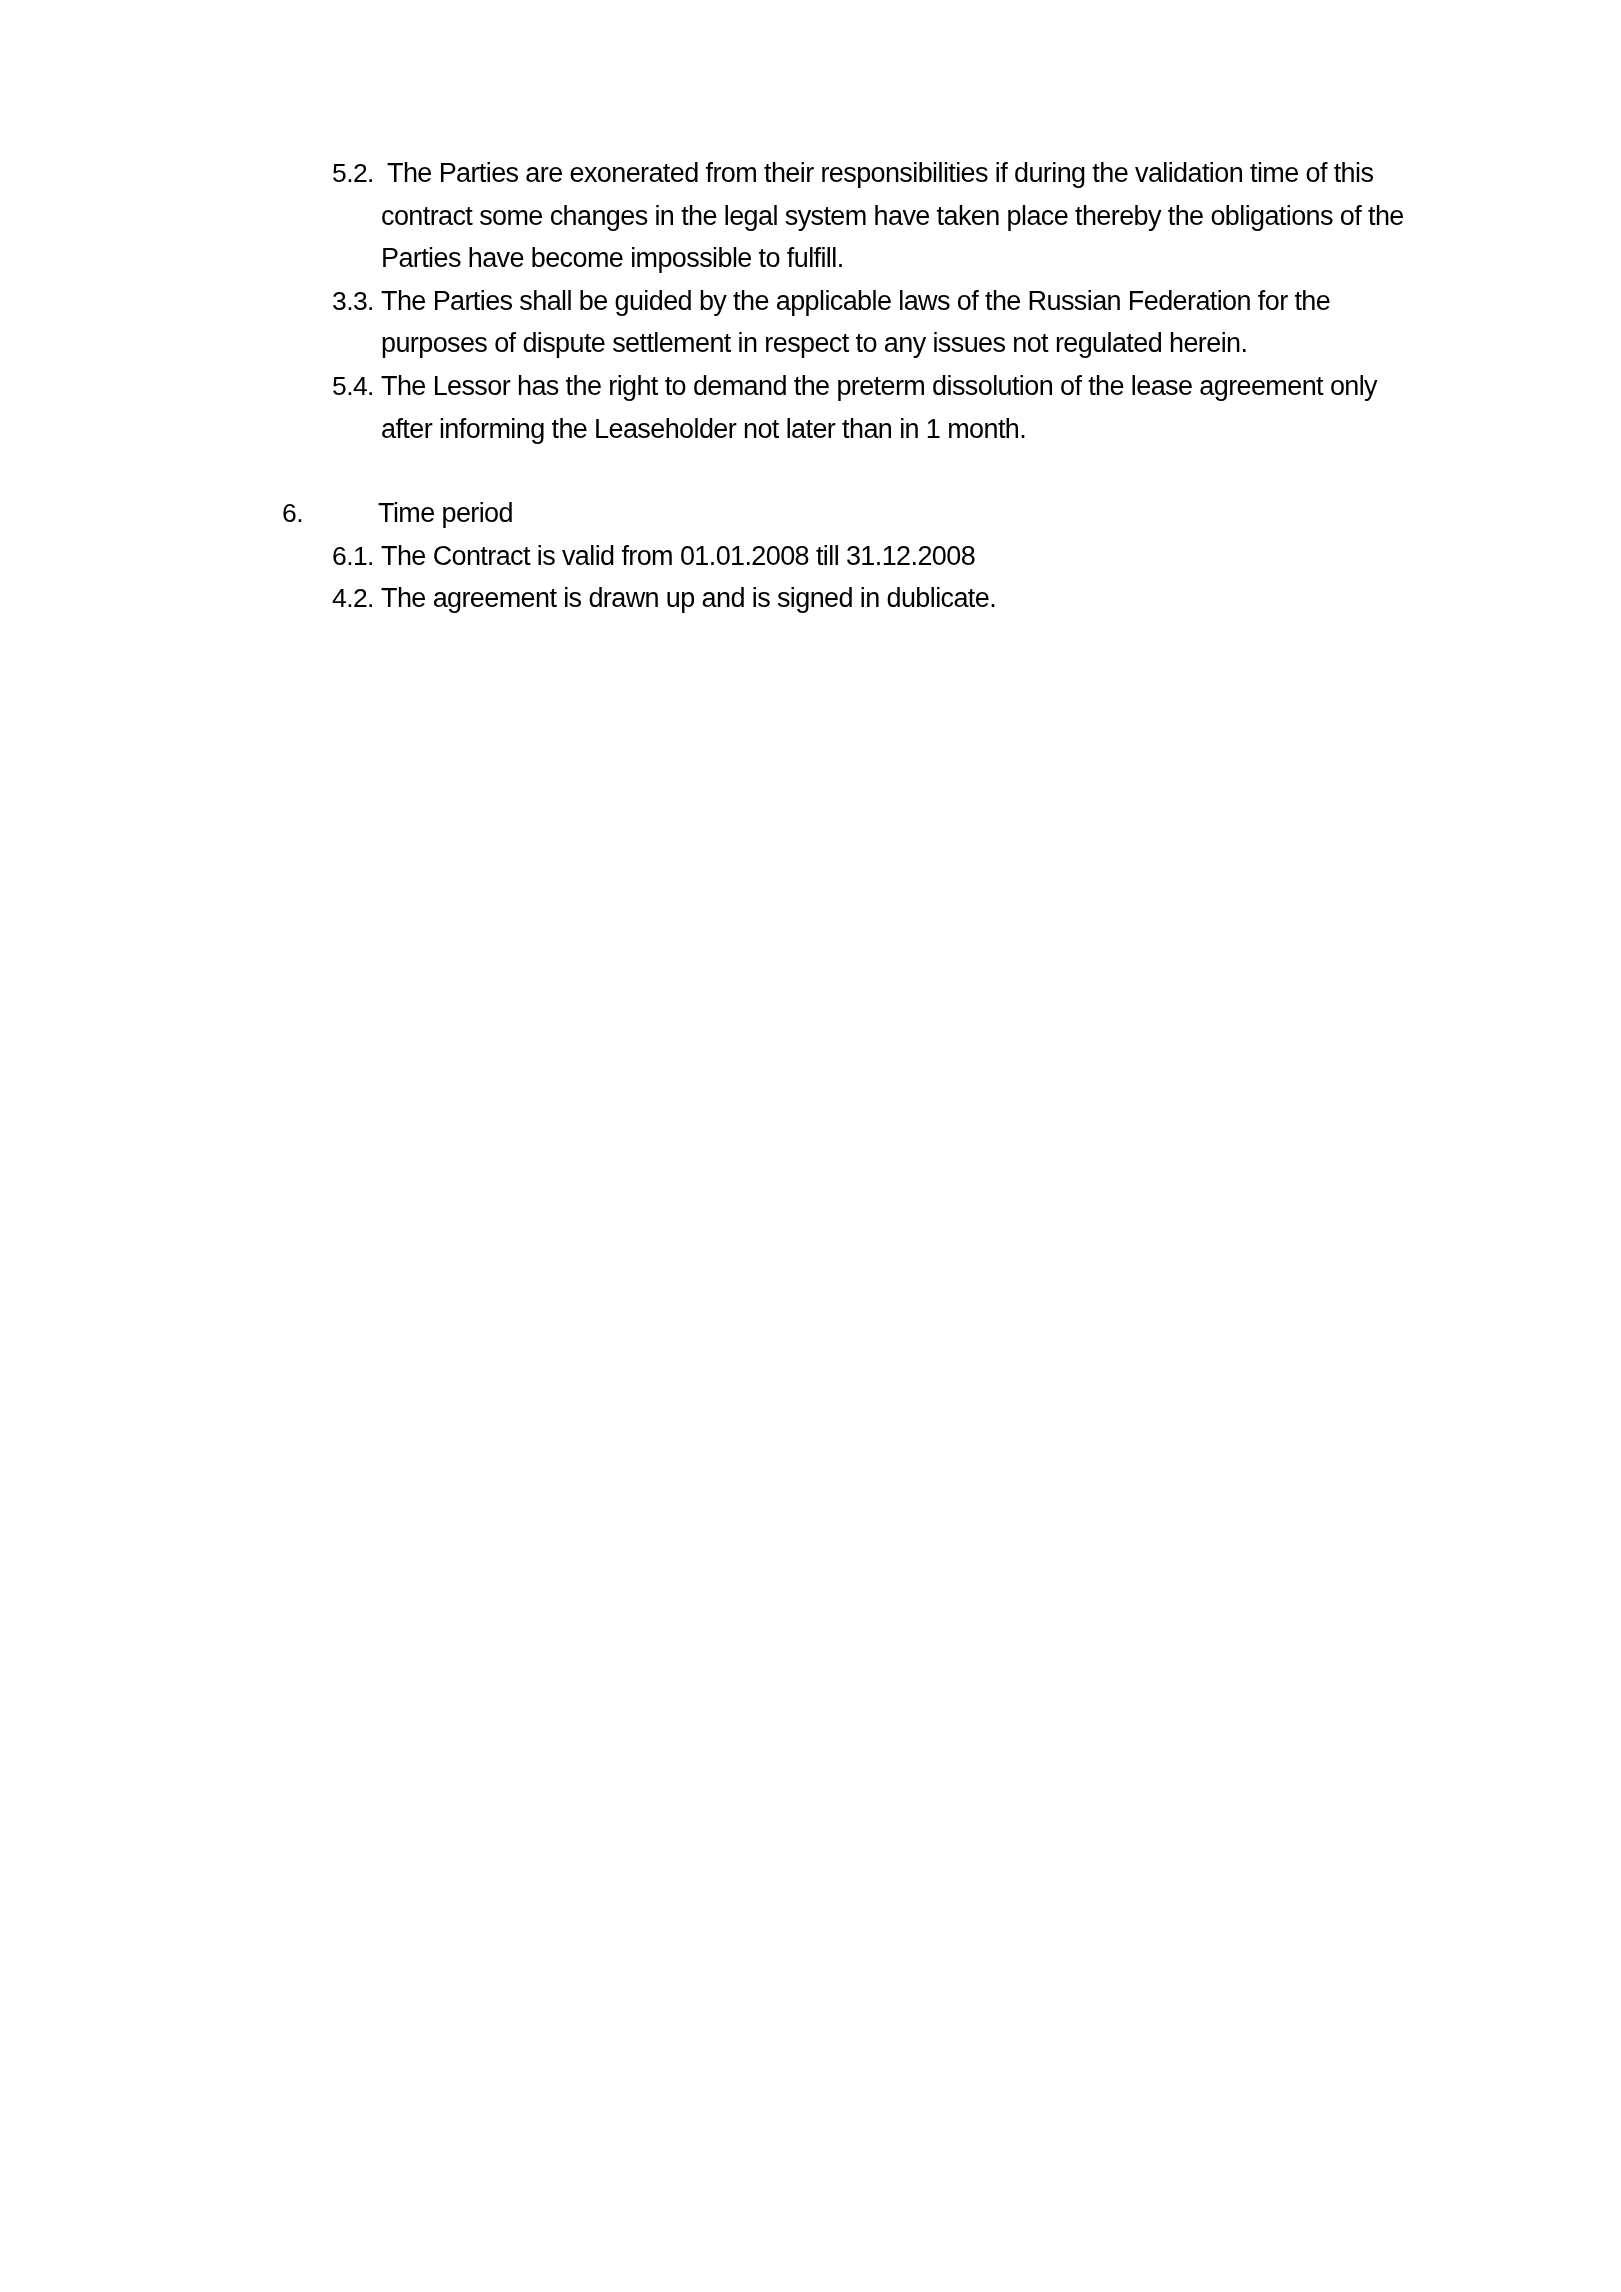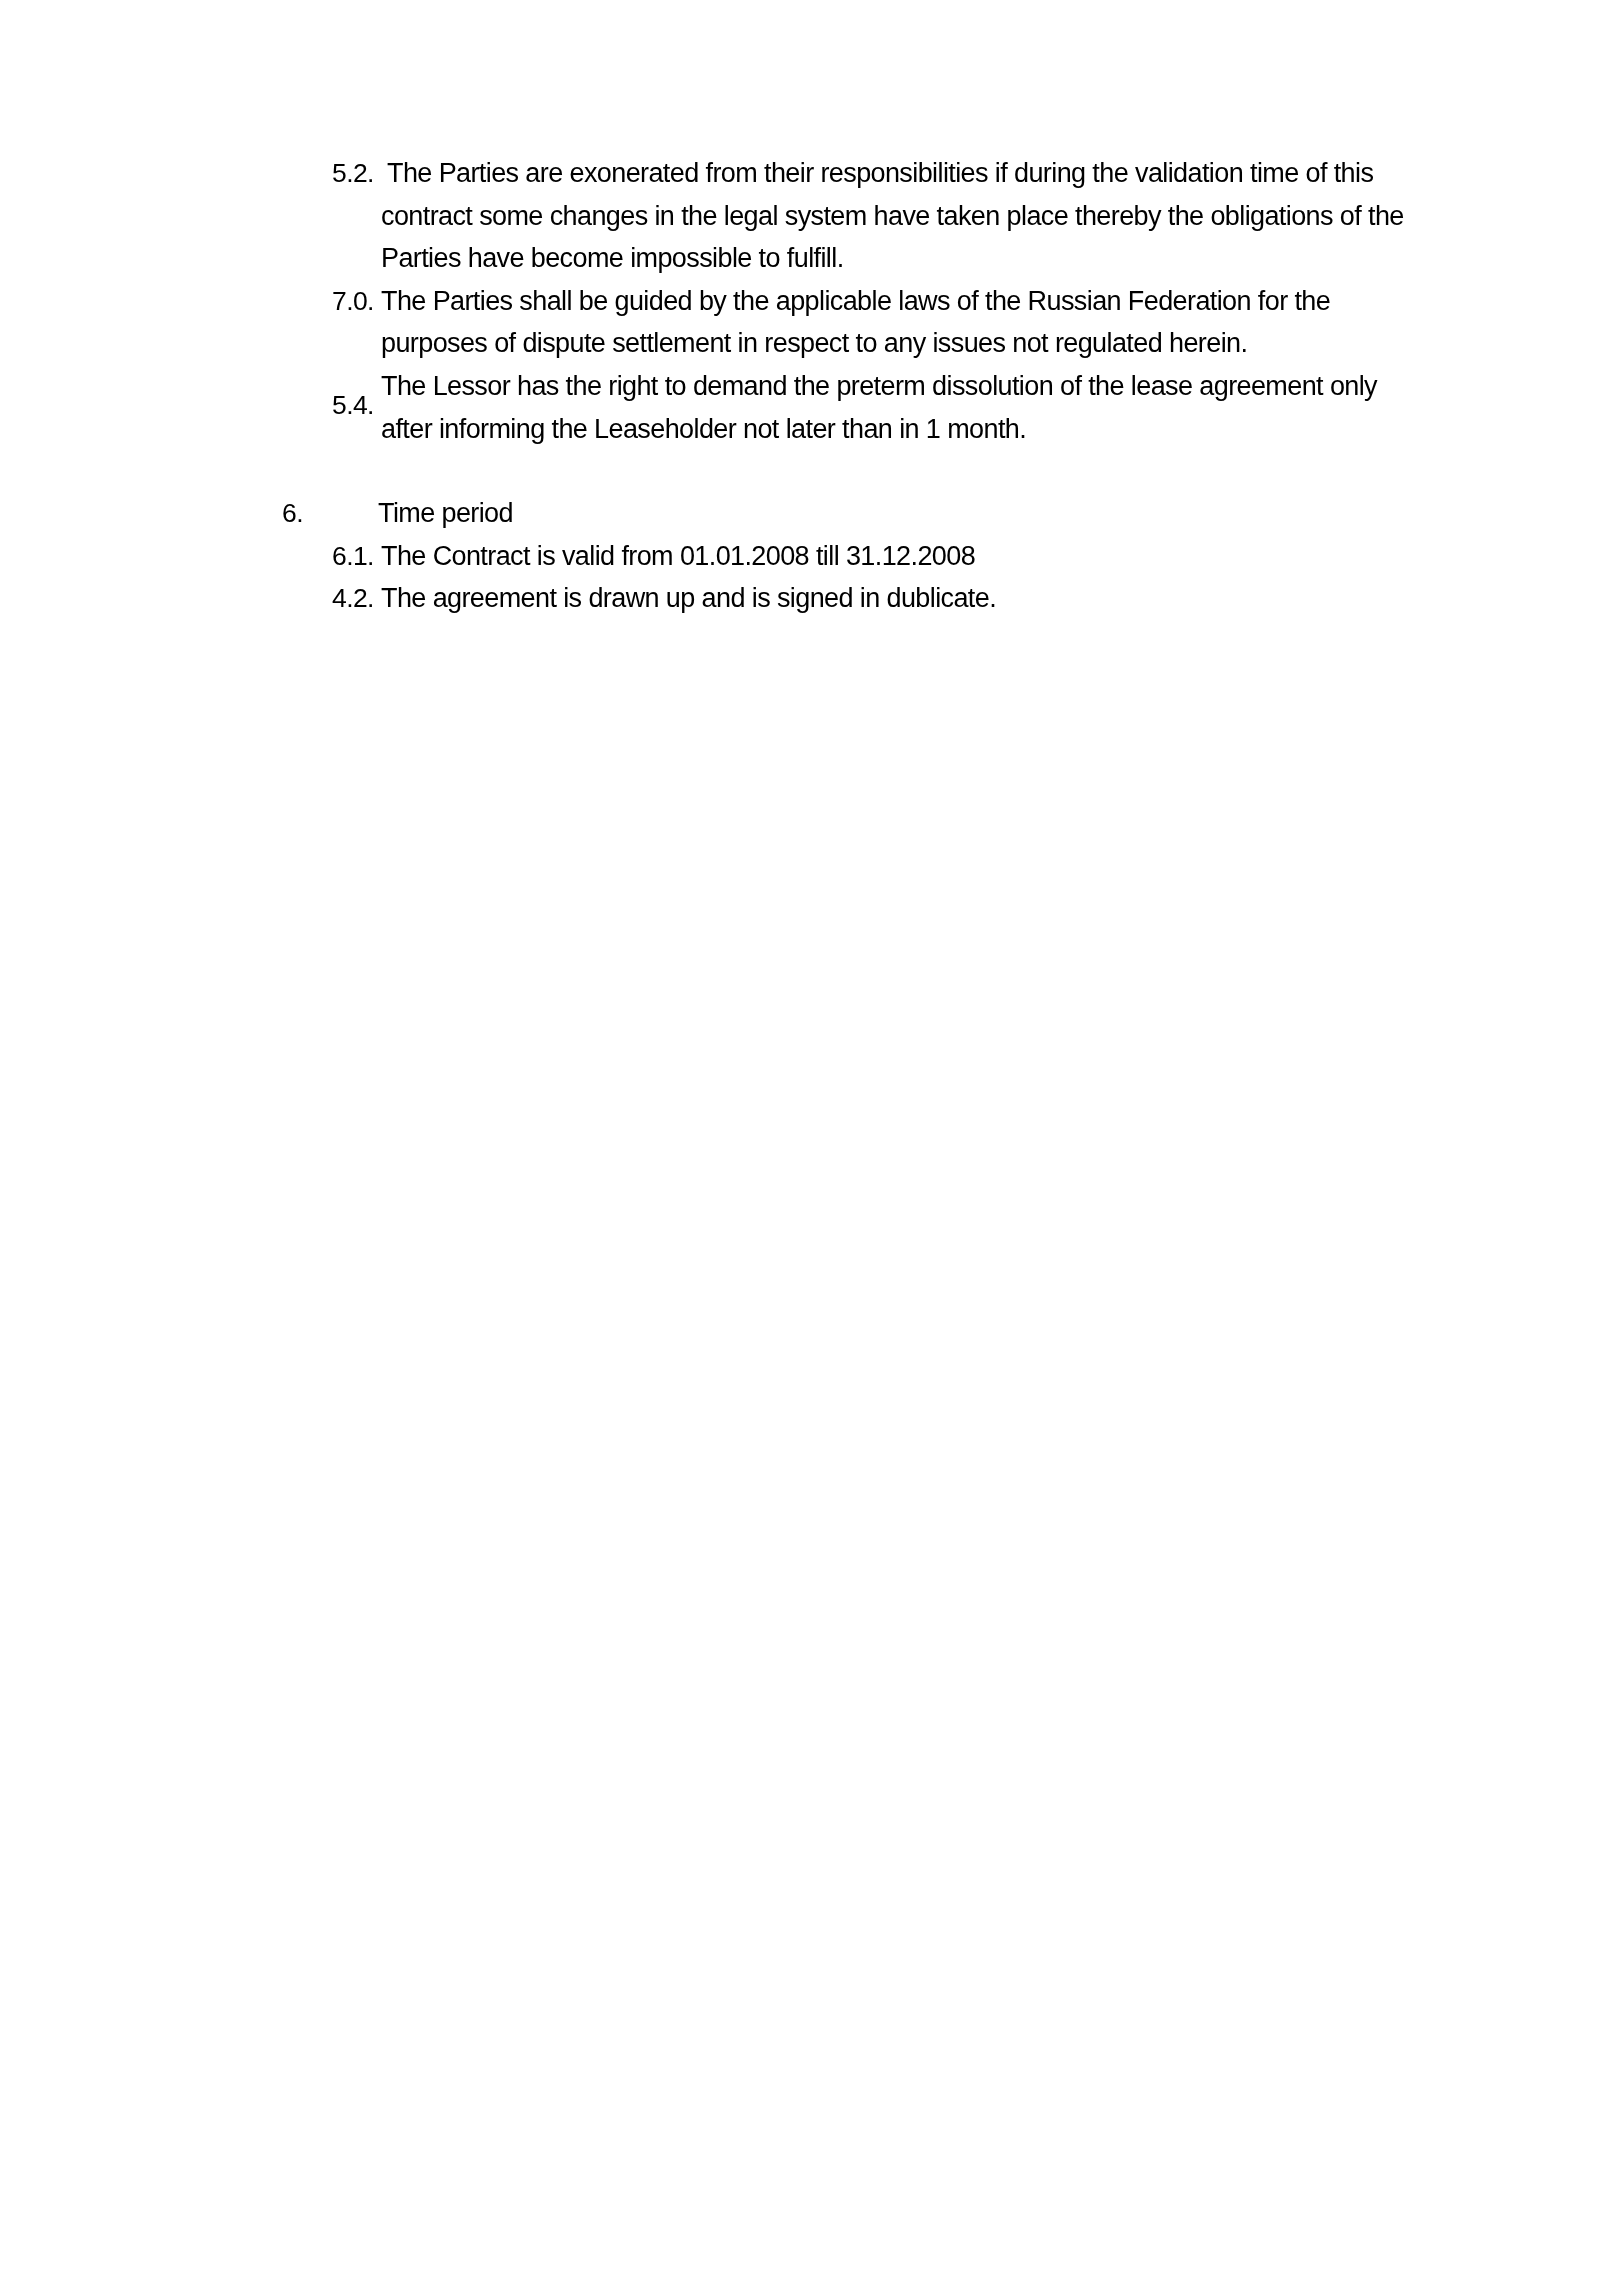--- a/index.html
+++ b/index.html
@@ -44,27 +44,27 @@
 <div class="page">
 
   <div>
     <span class="num" style="left:332px; top:157px;">5.2.</span>
     <span class="line" style="left:387px; top:157px;">The Parties are exonerated from their responsibilities if during the validation time of this</span>
     <span class="line" style="left:381px; top:200px;">contract some changes in the legal system have taken place thereby the obligations of the</span>
     <span class="line" style="left:381px; top:242px;">Parties have become impossible to fulfill.</span>
   </div>
 
   <div>
-    <span class="num" style="left:332px; top:285px;">7.0.</span>
+    <span class="num" style="left:332px; top:285px;">3.3.</span>
     <span class="line" style="left:381px; top:285px;">The Parties shall be guided by the applicable laws of the Russian Federation for the</span>
     <span class="line" style="left:381px; top:327px;">purposes of dispute settlement in respect to any issues not regulated herein.</span>
   </div>
 
   <div>
-    <span class="num" style="left:332px; top:370px;margin-top:19px;">5.4.</span>
+    <span class="num" style="left:332px; top:370px;">5.4.</span>
     <span class="line" style="left:381px; top:370px;">The Lessor has the right to demand the preterm dissolution of the lease agreement only</span>
     <span class="line" style="left:381px; top:413px;">after informing the Leaseholder not later than in 1 month.</span>
   </div>
 
   <div>
     <span class="num" style="left:282px; top:497px;">6.</span>
     <span class="line" style="left:332px; top:497px;margin-left:46px;">Time period</span>
   </div>
 
   <div>

